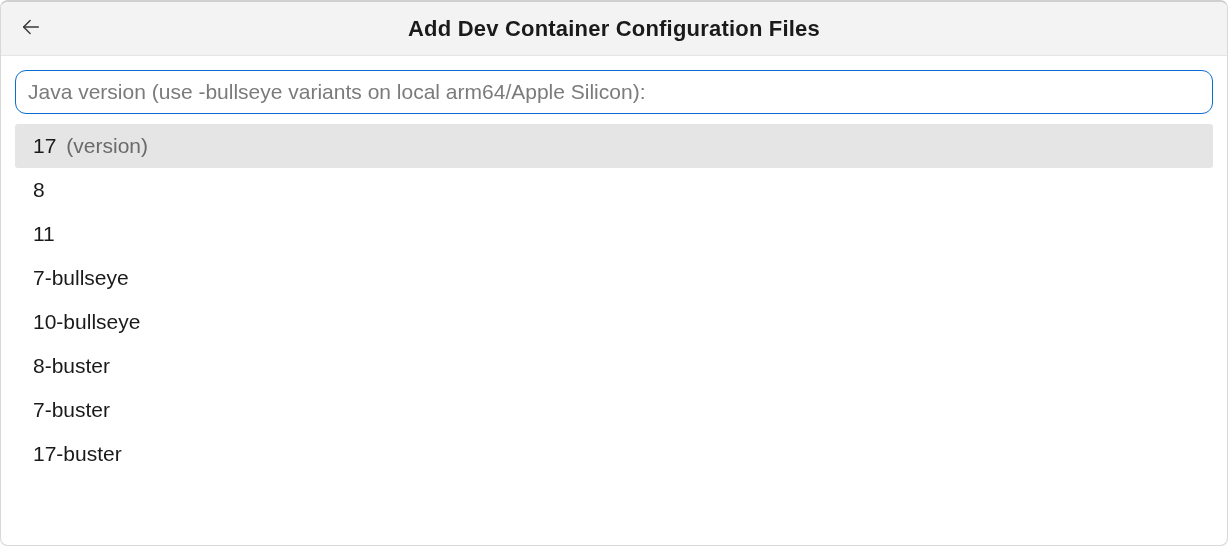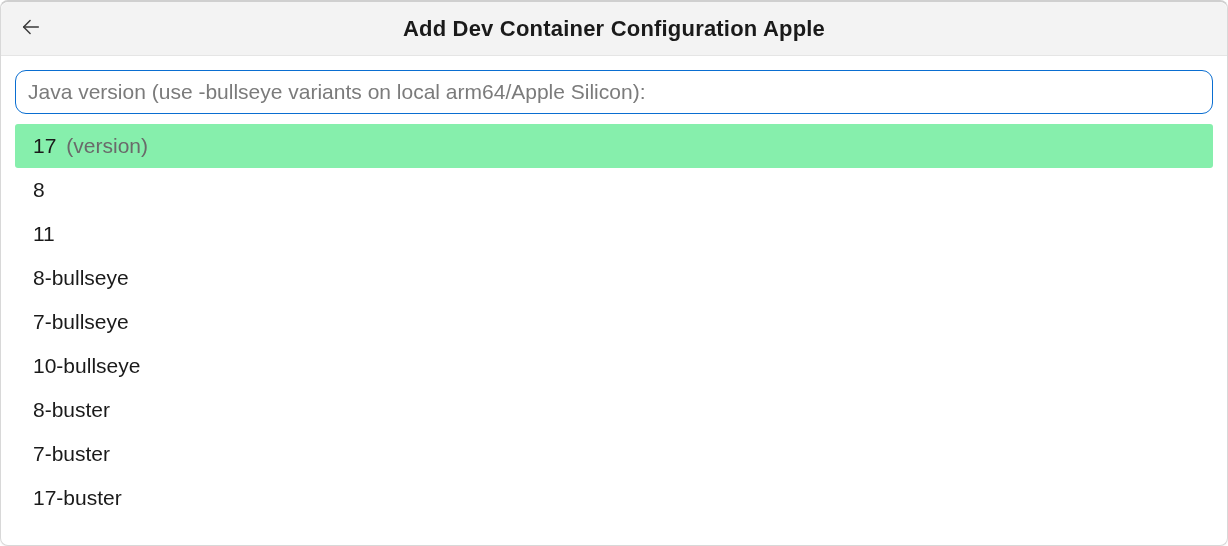--- a/index.html
+++ b/index.html
@@ -87,21 +87,21 @@
       align-items: baseline;
       height: 44px;
       padding: 0 18px;
       font-size: 21px;
       color: #1a1a1a;
       cursor: pointer;
       border-radius: 3px;
       line-height: 44px;
     }
     .list-item.selected {
-      background: #86efac;
+      background: #e5e5e5;
     }
     .item-primary {
       margin-right: 10px;
     }
     .item-hint {
       color: #6a6a6a;
     }
   </style>
 </head>
 <body>
@@ -110,41 +110,38 @@
 
   <div class="header">
     <div class="back-button">
       <span>
         <svg viewBox="0 0 24 24" fill="none" stroke="currentColor" stroke-width="1.6" stroke-linecap="round" stroke-linejoin="round">
           <line x1="20" y1="12" x2="4" y2="12"></line>
           <polyline points="11 5 4 12 11 19"></polyline>
         </svg>
       </span>
     </div>
-    <div class="title">Add Dev Container Configuration Apple</div>
+    <div class="title">Add Dev Container Configuration Files</div>
   </div>
 
   <div class="input-wrap">
     <input class="search-input" type="text" placeholder="Java version (use -bullseye variants on local arm64/Apple Silicon):" style="">
   </div>
 
   <div class="list">
 
   <div class="list-item selected">
         <span class="item-primary">17</span>
         <span class="item-hint">(version)</span>
       </div>
       <div class="list-item">
         <span class="item-primary">8</span>
       </div>
       <div class="list-item">
         <span class="item-primary">11</span>
-      </div>
-      <div class="list-item">
-        <span class="item-primary">8-bullseye</span>
       </div>
       <div class="list-item">
         <span class="item-primary">7-bullseye</span>
       </div>
       <div class="list-item">
         <span class="item-primary">10-bullseye</span>
       </div>
       <div class="list-item">
         <span class="item-primary">8-buster</span>
       </div>

